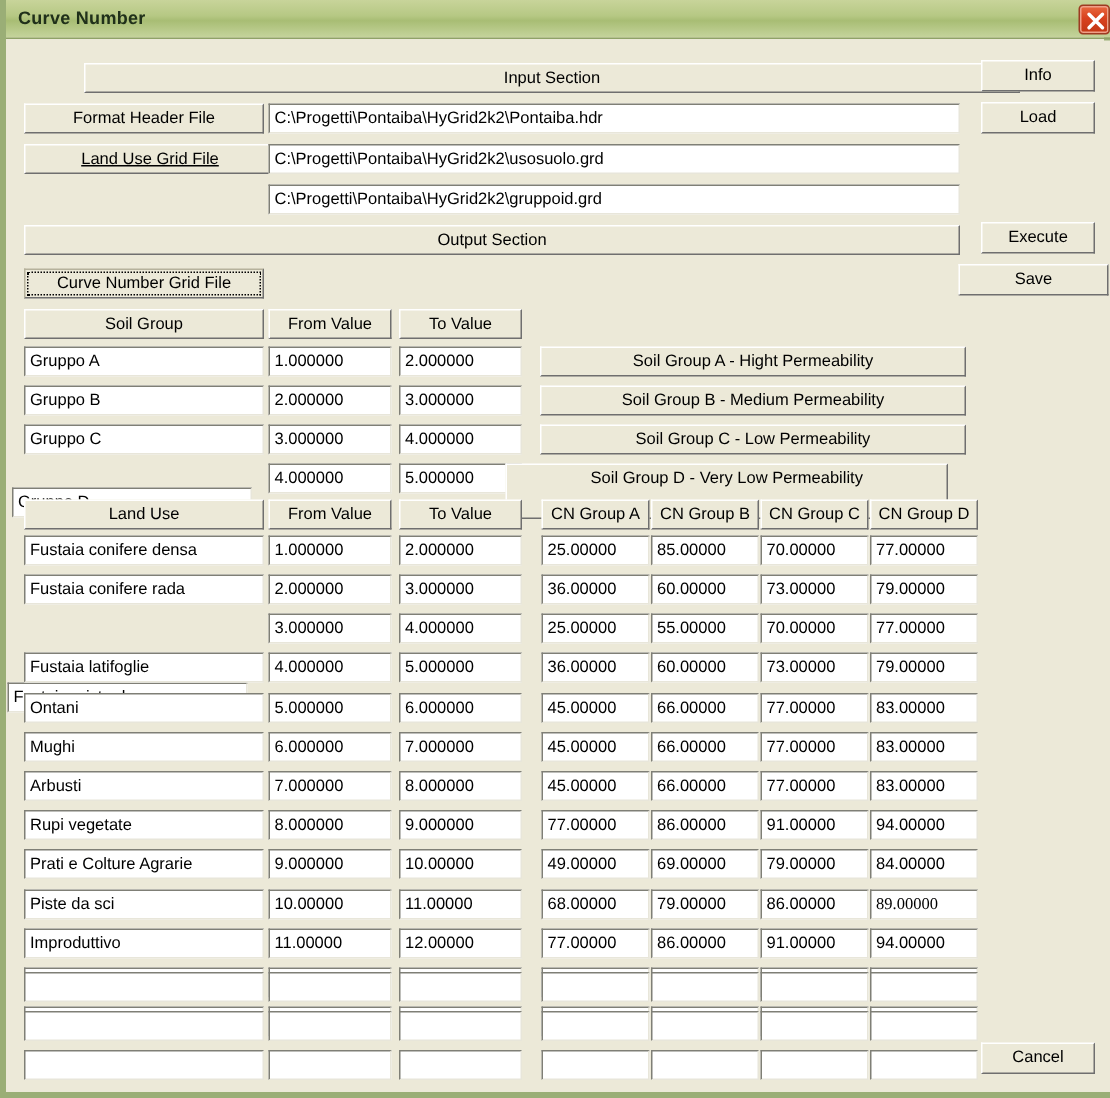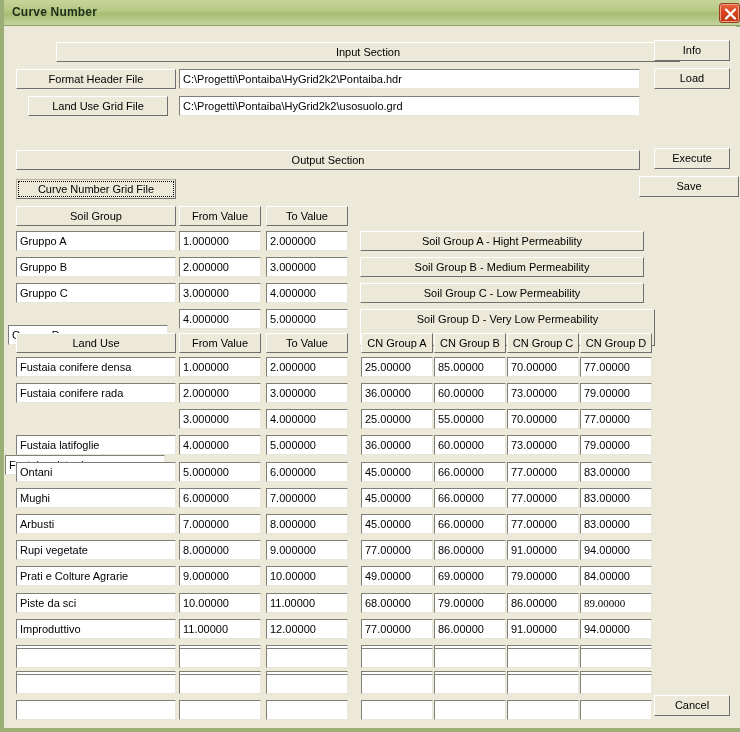--- a/index.html
+++ b/index.html
@@ -131,23 +131,24 @@
     </div>
   </div>
 
   <div class="client"></div>
 
   <div class="hdr" style="left:12px; top:42px; width:624px; height:20px;margin-left:40px;">Input Section</div>
 
   <div class="btn" style="left:12px; top:69px; width:160px; height:20px;">Format Header File</div>
   <div class="field" style="left:175px; top:69px; width:461px; height:20px;">C:\Progetti\Pontaiba\HyGrid2k2\Pontaiba.hdr</div>
 
-  <div class="btn" style="left:24px; top:96px; width:140px; height:20px;">Land Use Grid File</div>
+  <div class="btn" style="left:12px; top:96px; width:168px; height:20px;text-decoration:underline;">Land Use Grid File</div>
   <div class="field" style="left:175px; top:96px; width:461px; height:20px;">C:\Progetti\Pontaiba\HyGrid2k2\usosuolo.grd</div>
 
+  <div class="field" style="left:175px; top:123px; width:461px; height:20px;">C:\Progetti\Pontaiba\HyGrid2k2\gruppoid.grd</div>
 
   <div class="hdr" style="left:12px; top:150px; width:624px; height:20px;">Output Section</div>
 
   <div class="btn focus" style="left:12px; top:179px; width:160px; height:20px;">Curve Number Grid File</div>
 
   <div class="btn" style="left:650px; top:40px; width:76px; height:21px;">Info</div>
   <div class="btn" style="left:650px; top:68px; width:76px; height:21px;">Load</div>
   <div class="btn" style="left:650px; top:148px; width:76px; height:21px;">Execute</div>
   <div class="btn" style="left:635px; top:176px; width:100px; height:21px;">Save</div>
   <div class="btn" style="left:650px; top:695px; width:76px; height:21px;">Cancel</div>
@@ -165,21 +166,21 @@
       <div class="field" style="left:175px; top:257px; width:82px; height:20px;">2.000000</div>
       <div class="field" style="left:262px; top:257px; width:82px; height:20px;">3.000000</div>
       <div class="hdr" style="left:356px; top:257px; width:284px; height:20px;">Soil Group B - Medium Permeability</div>
       <div class="field" style="left:12px; top:283px; width:160px; height:20px;">Gruppo C</div>
       <div class="field" style="left:175px; top:283px; width:82px; height:20px;">3.000000</div>
       <div class="field" style="left:262px; top:283px; width:82px; height:20px;">4.000000</div>
       <div class="hdr" style="left:356px; top:283px; width:284px; height:20px;">Soil Group C - Low Permeability</div>
       <div class="field" style="left:4px; top:309px; width:160px; height:20px;margin-top:16px;">Gruppo D</div>
       <div class="field" style="left:175px; top:309px; width:82px; height:20px;">4.000000</div>
       <div class="field" style="left:262px; top:309px; width:82px; height:20px;">5.000000</div>
-      <div class="hdr" style="left:356px; top:309px; width:295px; height:37px;">Soil Group D - Very Low Permeability</div>
+      <div class="hdr" style="left:333px; top:309px; width:295px; height:37px;">Soil Group D - Very Low Permeability</div>
     </div>
 
   <div class="hdr" style="left:12px; top:333px; width:160px; height:20px;">Land Use</div>
   <div class="hdr" style="left:175px; top:333px; width:82px; height:20px;">From Value</div>
   <div class="hdr" style="left:262px; top:333px; width:82px; height:20px;">To Value</div>
   <div class="hdr" style="left:357px; top:333px; width:72px; height:20px;">CN Group A</div>
   <div class="hdr" style="left:430px; top:333px; width:72px; height:20px;">CN Group B</div>
   <div class="hdr" style="left:503px; top:333px; width:72px; height:20px;">CN Group C</div>
   <div class="hdr" style="left:576px; top:333px; width:72px; height:20px;">CN Group D</div>
 

